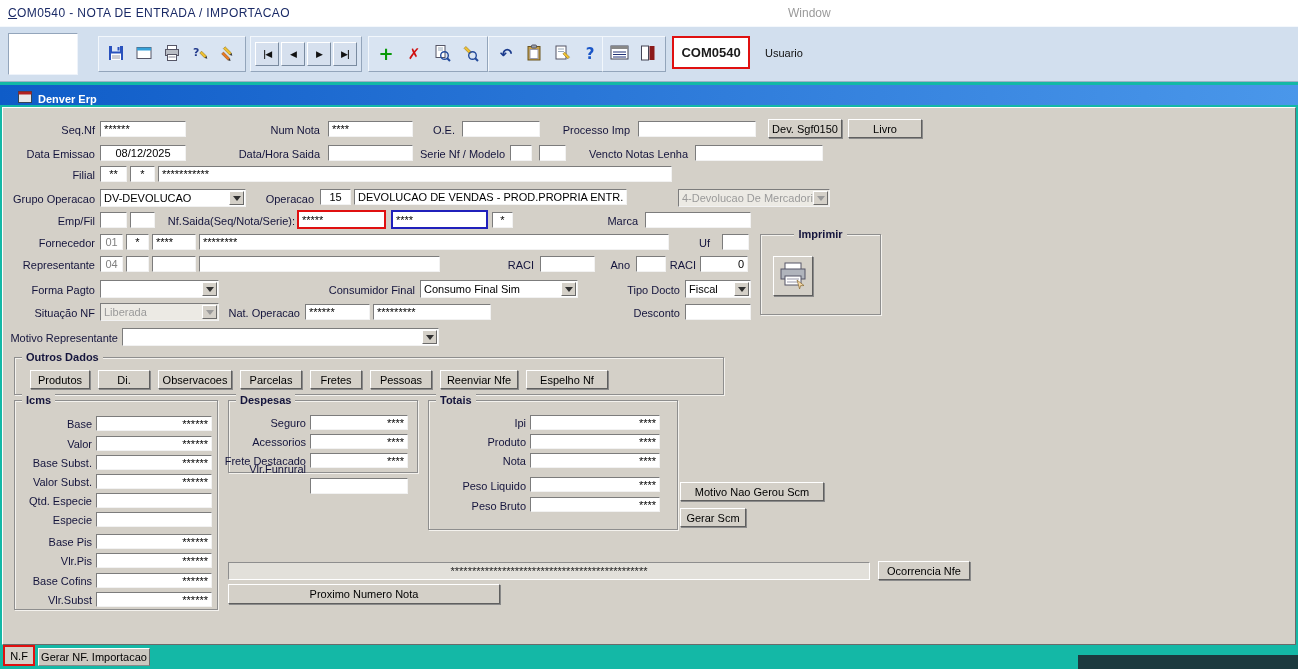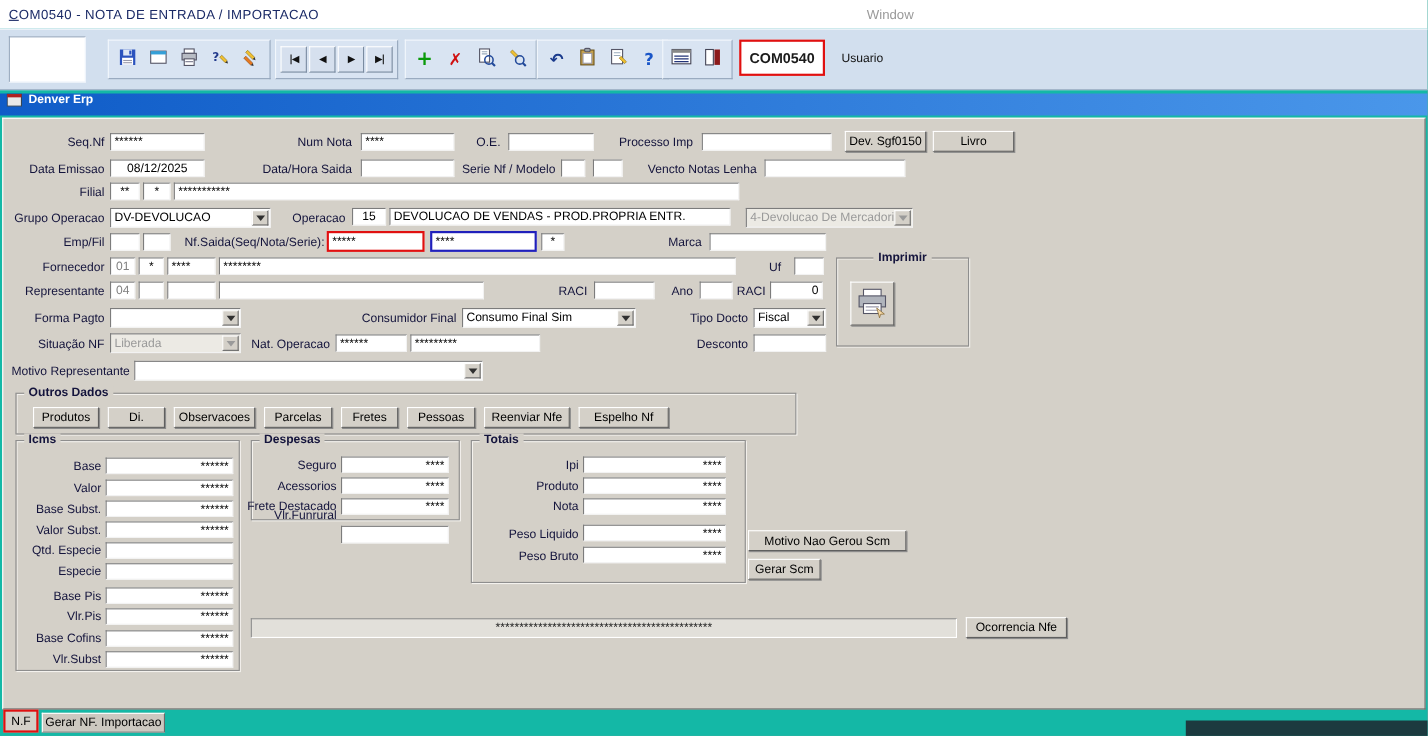--- a/index.html
+++ b/index.html
@@ -23,21 +23,21 @@
   .g-add{font-size:18px;font-weight:bold;color:#0a9a0a}
   .g-del{font-size:15px;font-weight:bold;color:#d01010}
   .g-undo{font-size:15px;font-weight:bold;color:#1a3a8c}
   .g-help{font-size:15px;font-weight:bold;color:#1a56c8}
   .navbtn{width:24px;height:24px;background:#d6e0ee;border:1px solid;border-color:#fff #7a8ba0 #7a8ba0 #fff;display:flex;align-items:center;justify-content:center;cursor:pointer}
   .code-box{position:absolute;left:672px;top:9px;width:78px;height:33px;background:#fff;border:2px solid #e01010;display:flex;align-items:center;justify-content:center;font-weight:bold;font-size:13px;color:#1a1a1a}
   .usuario-label{position:absolute;left:765px;top:20px;font-size:11px;color:#111}
   .usuario-input{position:absolute;left:804px;top:13px;width:208px;height:24px;background:#fff;border:1px solid;border-color:#7c8ea4 #f0f4fa #f0f4fa #7c8ea4;font-family:"Liberation Sans",sans-serif;font-size:12px;font-weight:bold;padding:0 4px;outline:none}
 
   
-  .denver-bar{position:absolute;left:0;top:85px;width:1298px;height:20px;background:linear-gradient(90deg,#0f5cc8,#4a97ea);display:flex;align-items:flex-start;gap:6px;padding-left:6px;color:#fff;font-weight:bold;font-size:11px}
+  .denver-bar{position:absolute;left:0;top:85px;width:1298px;height:20px;background:linear-gradient(90deg,#0f5cc8,#4a97ea);display:flex;align-items:flex-end;gap:6px;padding-left:18px;color:#fff;font-weight:bold;font-size:11px}
 
   
   .main-panel{position:absolute;left:2px;top:107px;width:1294px;height:538px;background:#d4d0c8;border:1px solid;border-color:#ffffff #6a6a6a #6a6a6a #ffffff}
 
   .lbl{position:absolute;color:#14143c;text-align:right;font-size:11px;height:14px;line-height:14px;white-space:nowrap}
   .inp{position:absolute;background:#fff;border:1px solid;border-color:#7c7c7c #f2f2f2 #f2f2f2 #7c7c7c;font-family:"Liberation Sans",sans-serif;font-size:11px;height:16px;padding:0 3px;color:#000;outline:none}
   .inp.center{text-align:center}
   .inp.right{text-align:right}
   .inp.dim{color:#808080}
   .inp.hl-red{border:2px solid #e01010;height:19px}
@@ -266,21 +266,21 @@
   <input class="inp center" style="left: 130px; top: 166px; width: 25px;" value="*">
   <input class="inp" style="left: 158px; top: 166px; width: 514px;" value="***********">
 
   <div class="lbl" style="left:0px;top:192px;width:95px">Grupo Operacao</div>
   <div class="dropdown" style="left:100px;top:189px;width:146px">
       <span>DV-DEVOLUCAO</span>
       <span class="arrow"></span>
     </div>
   <div class="lbl" style="left:252px;top:192px;width:62px">Operacao</div>
   <input class="inp center" style="left: 320px; top: 189px; width: 31px;" value="15">
-  <input class="inp" style="left: 354px; top: 189px; width: 310px;" value="DEVOLUCAO DE VENDAS - PROD.PROPRIA ENTR.">
+  <input class="inp" style="left: 354px; top: 189px; width: 273px;" value="DEVOLUCAO DE VENDAS - PROD.PROPRIA ENTR.">
   <div class="dropdown disabled" style="left:678px;top:189px;width:152px">
       <span>4-Devolucao De Mercadoria</span>
       <span class="arrow"></span>
     </div>
 
   <div class="lbl" style="left:10px;top:214px;width:85px">Emp/Fil</div>
   <input class="inp center" style="left: 100px; top: 212px; width: 27px;" value="">
   <input class="inp center" style="left: 130px; top: 212px; width: 25px;" value="">
   <div class="lbl" style="left:158px;top:214px;width:137px">Nf.Saida(Seq/Nota/Serie):</div>
   <input class="inp hl-red" style="left: 297px; top: 210px; width: 89px;" value="*****">
@@ -401,19 +401,20 @@
   <div class="lbl" style="left:428px;top:479px;width:98px">Peso Liquido</div>
   <input class="inp right" style="left: 530px; top: 477px; width: 130px; height: 15px;" value="****">
   <div class="lbl" style="left:428px;top:499px;width:98px">Peso Bruto</div>
   <input class="inp right" style="left: 530px; top: 497px; width: 130px; height: 15px;" value="****">
 
   <button class="btn" style="left:680px;top:482px;width:144px;height:19px">Motivo Nao Gerou Scm</button>
   <button class="btn" style="left:680px;top:508px;width:66px;height:19px">Gerar Scm</button>
 
   <div class="statusbar">**********************************************</div>
   <button class="btn" style="left:878px;top:561px;width:92px;height:19px">Ocorrencia Nfe</button>
+  <button class="btn" style="left:228px;top:584px;width:272px;height:20px">Proximo Numero Nota</button>
 
   <div class="tab tab-active">N.F</div>
   <div class="tab tab-idle">Gerar NF. Importacao</div>
 
   <div class="dark-corner"></div>
 
 </div>
 
 </body></html>

